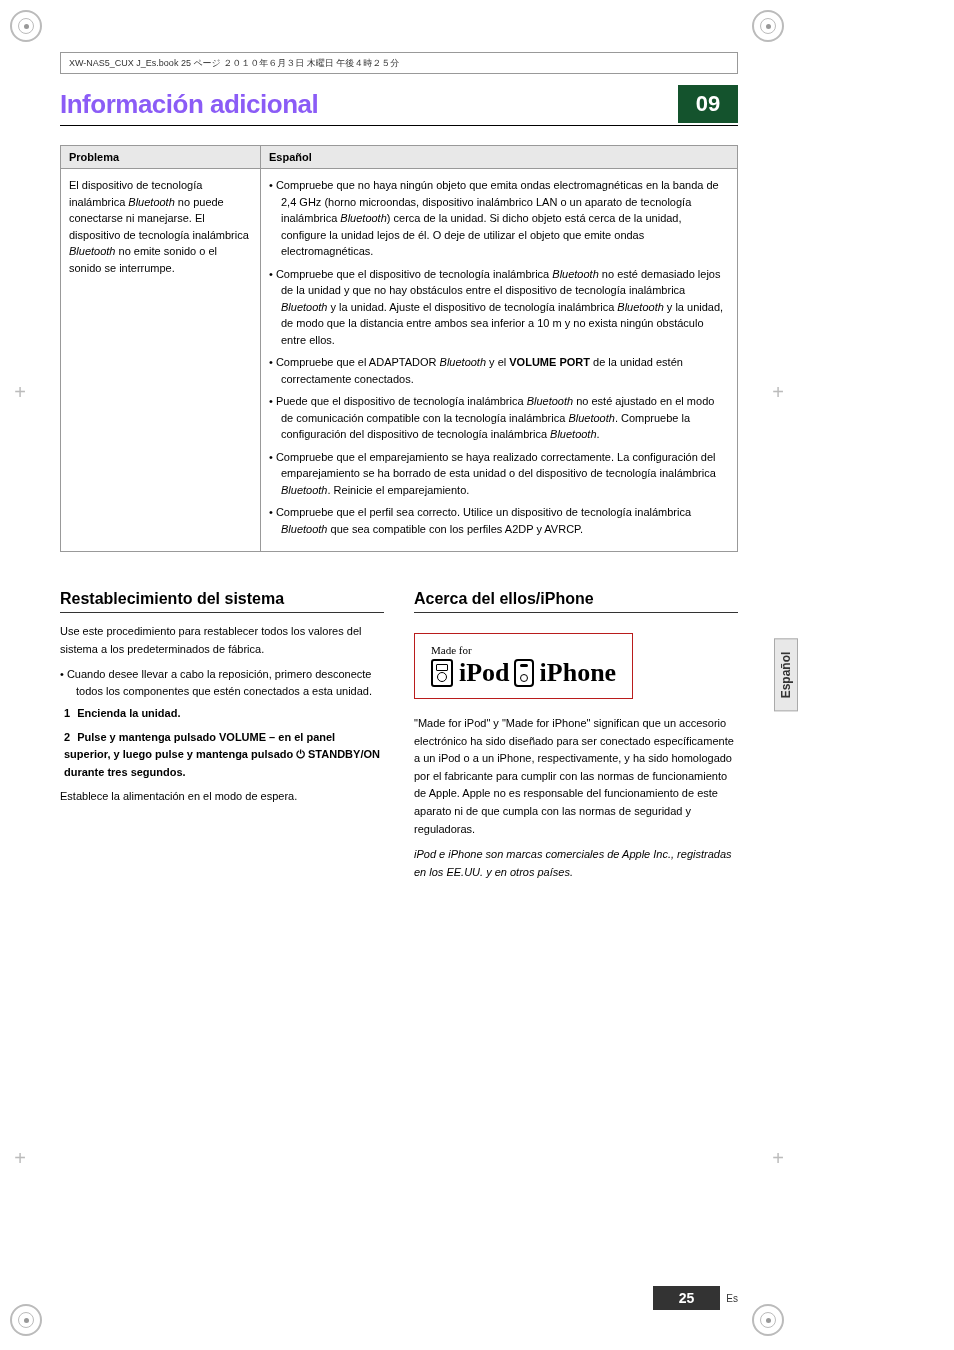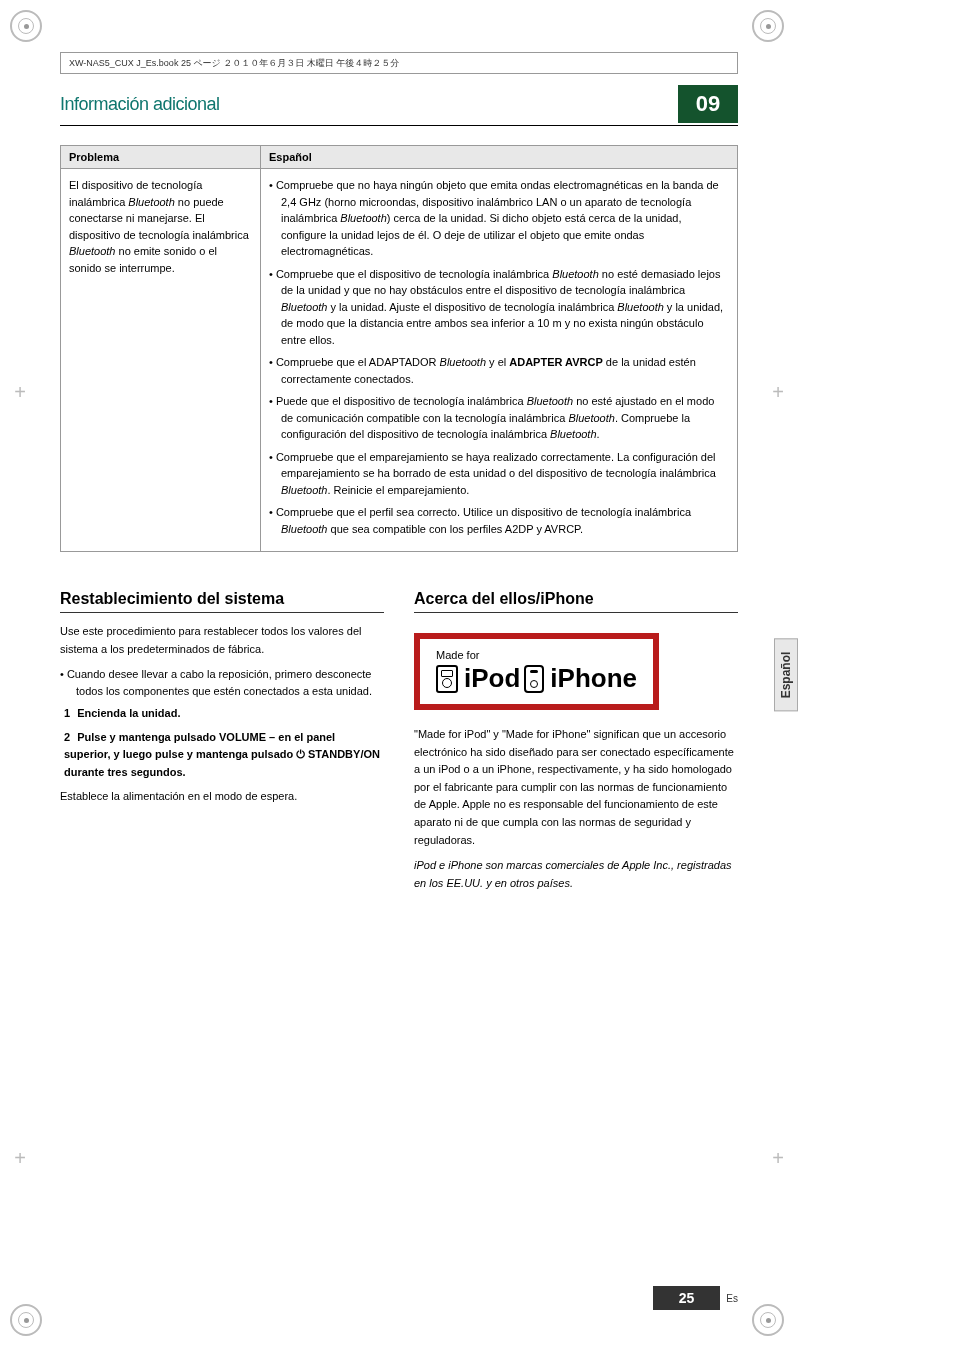--- a/index.html
+++ b/index.html
@@ -80,23 +80,23 @@
       position: absolute;
       top: 85px;
       left: 60px;
       right: 60px;
       display: flex;
       align-items: center;
       justify-content: space-between;
     }
 
     .chapter-title {
-      font-size: 18px;
-      font-weight: normal;
-      color: #0f766e;
+      font-size: 26px;
+      font-weight: bold;
+      color: #8b5cf6;
       letter-spacing: -0.5px;
     }
 
     .chapter-number-box {
       background: #14532d;
       color: #fff;
       font-size: 22px;
       font-weight: bold;
       padding: 6px 16px;
       min-width: 60px;
@@ -207,27 +207,28 @@
 
     .bullet-list-item {
       margin-bottom: 6px;
       padding-left: 16px;
       text-indent: -16px;
       line-height: 1.5;
     }
 
     
     .ipod-badge {
-      border: 6px solid #b91c1c;
+      border: 1px solid #b91c1c;
       padding: 10px 16px;
       display: inline-flex;
       align-items: center;
       gap: 10px;
       margin: 10px 0 16px 0;
       background: #fff;
+      font-family: Liberation Serif, serif;
     }
 
     .badge-text-small {
       font-size: 11px;
       display: block;
       margin-bottom: 2px;
     }
 
     .badge-text-large {
       font-size: 26px;
@@ -459,21 +460,21 @@
         </tr>
       </thead>
       <tbody>
         <tr>
           <td class="problem-col">
             El dispositivo de tecnología inalámbrica <span class="italic-text">Bluetooth</span> no puede conectarse ni manejarse. El dispositivo de tecnología inalámbrica <span class="italic-text">Bluetooth</span> no emite sonido o el sonido se interrumpe.
           </td>
           <td class="solution-col">
             <div class="bullet-item">• Compruebe que no haya ningún objeto que emita ondas electromagnéticas en la banda de 2,4 GHz (horno microondas, dispositivo inalámbrico LAN o un aparato de tecnología inalámbrica <span class="italic-text">Bluetooth</span>) cerca de la unidad. Si dicho objeto está cerca de la unidad, configure la unidad lejos de él. O deje de utilizar el objeto que emite ondas electromagnéticas.</div>
             <div class="bullet-item">• Compruebe que el dispositivo de tecnología inalámbrica <span class="italic-text">Bluetooth</span> no esté demasiado lejos de la unidad y que no hay obstáculos entre el dispositivo de tecnología inalámbrica <span class="italic-text">Bluetooth</span> y la unidad. Ajuste el dispositivo de tecnología inalámbrica <span class="italic-text">Bluetooth</span> y la unidad, de modo que la distancia entre ambos sea inferior a 10 m y no exista ningún obstáculo entre ellos.</div>
-            <div class="bullet-item">• Compruebe que el ADAPTADOR <span class="italic-text">Bluetooth</span> y el <strong>ADAPTER AVRCP</strong> de la unidad estén correctamente conectados.</div>
+            <div class="bullet-item">• Compruebe que el ADAPTADOR <span class="italic-text">Bluetooth</span> y el <strong>VOLUME PORT</strong> de la unidad estén correctamente conectados.</div>
             <div class="bullet-item">• Puede que el dispositivo de tecnología inalámbrica <span class="italic-text">Bluetooth</span> no esté ajustado en el modo de comunicación compatible con la tecnología inalámbrica <span class="italic-text">Bluetooth</span>. Compruebe la configuración del dispositivo de tecnología inalámbrica <span class="italic-text">Bluetooth</span>.</div>
             <div class="bullet-item">• Compruebe que el emparejamiento se haya realizado correctamente. La configuración del emparejamiento se ha borrado de esta unidad o del dispositivo de tecnología inalámbrica <span class="italic-text">Bluetooth</span>. Reinicie el emparejamiento.</div>
             <div class="bullet-item">• Compruebe que el perfil sea correcto. Utilice un dispositivo de tecnología inalámbrica <span class="italic-text">Bluetooth</span> que sea compatible con los perfiles A2DP y AVRCP.</div>
           </td>
         </tr>
       </tbody>
     </table>
 
     <div class="bottom-columns">
 

